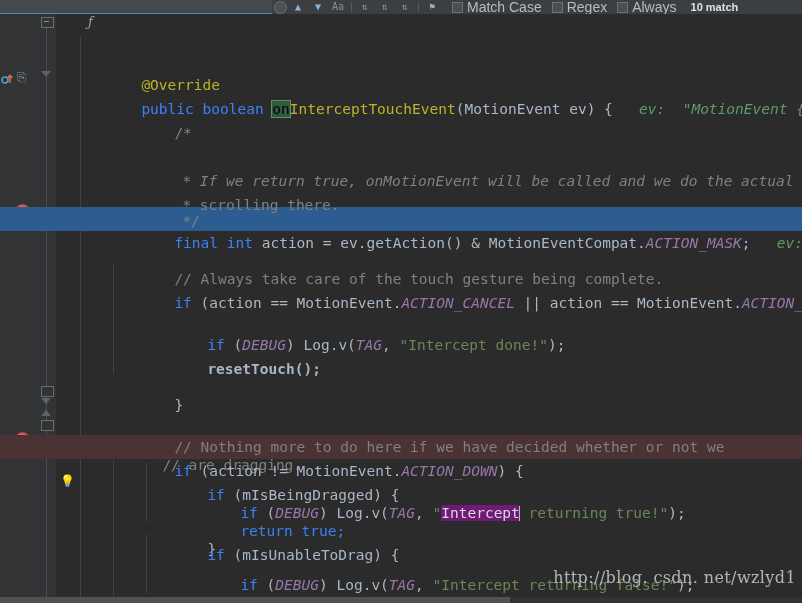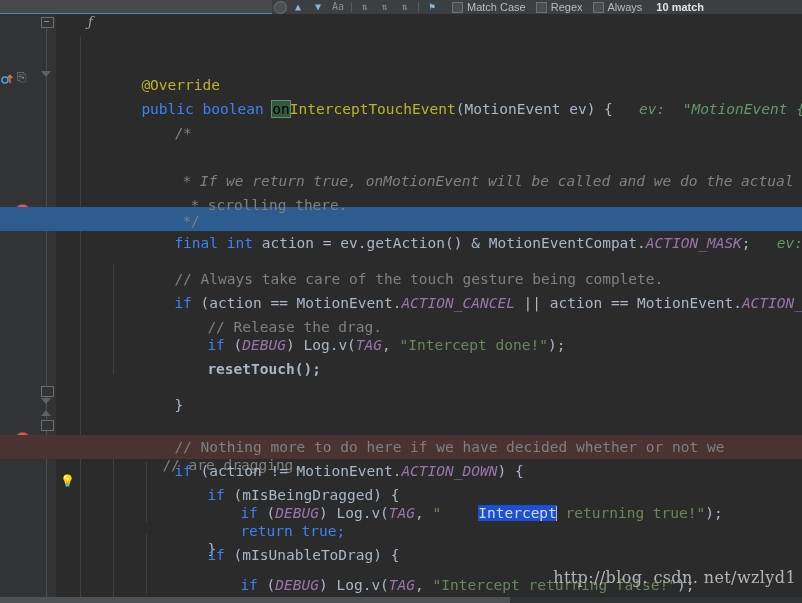--- a/index.html
+++ b/index.html
@@ -13,21 +13,21 @@
     position:absolute;left:0;top:0;width:802px;height:14px;
     background:#3c3f41;display:flex;align-items:center;
     border-bottom:1px solid #2f3133;overflow:hidden;
   }
   .tb-left-fill{width:272px;height:14px;background:#45494a;border-bottom:2px solid #4a88c7;}
   .tb-icon{width:20px;height:14px;display:flex;align-items:center;justify-content:center;
            font-size:10px;line-height:10px;color:#8ab4d8;}
   .tb-icon.grey{color:#8b8f92;}
   .tb-sep{width:1px;height:10px;background:#555a5c;margin:0 3px;}
   .tb-check{display:flex;align-items:center;gap:4px;margin-left:10px;color:#b9bcbd;
-            font-family:"Liberation Sans",sans-serif;font-size:11px;}
+            font-family:"Liberation Sans",sans-serif;font-size:14px;}
   .tb-box{width:9px;height:9px;border:1px solid #6d7174;background:#4a4e50;display:inline-block;}
   .tb-count{margin-left:14px;color:#e0e2e3;font-family:"Liberation Sans",sans-serif;
             font-size:11px;font-weight:bold;white-space:nowrap;}
   .circ-btn{width:16px;height:14px;display:flex;align-items:center;justify-content:center;}
   .circ{width:11px;height:11px;border-radius:50%;border:1px solid #6e7274;background:#4c5052;}
 
   
   .editor{position:absolute;left:0;top:14px;width:802px;height:589px;background:#2b2b2b;}
 
   
@@ -51,21 +51,21 @@
   .str{color:#6a8759;}           
   .anno{color:#bbb529;}          
   .stat{color:#9876aa;font-style:italic;}
   .hint{color:#5f9a6b;font-style:italic;}  
   .mth{color:#a9b7c6;}
 
   
   .hl-exec{background:#2d5c91;}
   .hl-bp{background:#4b3233;}
   .sel-find{background:#32593d;outline:1px solid #5f8f6d;}
-  .sel-blue{background:#1d4ed8;color:#d6dce3;margin-left:37px;}
+  .sel-blue{background:#701a75;color:#d6dce3;}
   .caret{display:inline-block;width:1px;height:15px;background:#bbbbbb;
          vertical-align:-3px;margin-left:-1px;}
 
   
   .g{position:absolute;}
   .bp{width:15px;height:15px;border-radius:50%;background:#db5c5c;
       border:1px solid #a34040;display:flex;align-items:center;justify-content:center;}
   .bp:after{content:"";width:7px;height:4px;border-left:1.5px solid #fff;
       border-bottom:1.5px solid #fff;transform:rotate(-45deg);margin-top:-2px;}
   .bulb{width:13px;height:13px;font-size:12px;line-height:13px;text-align:center;color:#f2c94c;}
@@ -178,42 +178,39 @@
     <div class="line" style="top:59px;left:33px;">
       <span class="kw">public </span><span class="kw">boolean </span><span class="sel-find">on</span><span class="anno">InterceptTouchEvent</span><span class="txt">(</span><span class="txt">MotionEvent</span><span class="txt"> ev) {</span><span class="hint">   ev:  "MotionEvent { acti</span>
     </div>
 
     <div class="line cmt" style="top:83px;left:66px;">
       <span>/*</span>
     </div>
     <div class="line cmt" style="top:131px;left:74px;font-style:italic;">
       <span>* If we return true, onMotionEvent will be called and we do the actual</span>
     </div>
-    <div class="line cmt" style="top:155px;left:82px;">
+    <div class="line cmt" style="top:155px;left:74px;">
       <span>* scrolling there.</span>
     </div>
     <div class="line cmt" style="top:171px;left:74px;">
       <span>*/</span>
     </div>
 
     <div class="line" style="top:193px;left:66px;">
       <span class="kw">final </span><span class="kw">int </span><span class="txt">action = ev.getAction() &amp; MotionEventCompat.</span><span class="stat">ACTION_MASK</span><span class="txt">;</span><span class="hint">   ev: "Mo</span>
     </div>
 
     <div class="line cmt" style="top:229px;left:66px;">
       <span>// Always take care of the touch gesture being complete.</span>
     </div>
 
     <div class="line" style="top:253px;left:66px;">
       <span class="kw">if </span><span class="txt">(action == MotionEvent.</span><span class="stat">ACTION_CANCEL</span><span class="txt"> || action == MotionEvent.</span><span class="stat">ACTION_UP</span>
     </div>
 
-    <div class="line cmt" style="top:277px;left:99px;">
-      <span>// Release the drag.</span>
-    </div>
 
     <div class="line" style="top:295px;left:99px;">
       <span class="kw">if </span><span class="txt">(</span><span class="stat">DEBUG</span><span class="txt">) Log.</span><span class="mth">v</span><span class="txt">(</span><span class="stat">TAG</span><span class="txt">, </span><span class="str">"Intercept done!"</span><span class="txt">);</span>
     </div>
 
     <div class="line txt" style="top:319px;left:99px;font-weight:bold;">
       <span>resetTouch();</span>
     </div>
     <div class="line txt" style="top:355px;left:66px;">
       <span>}</span>

